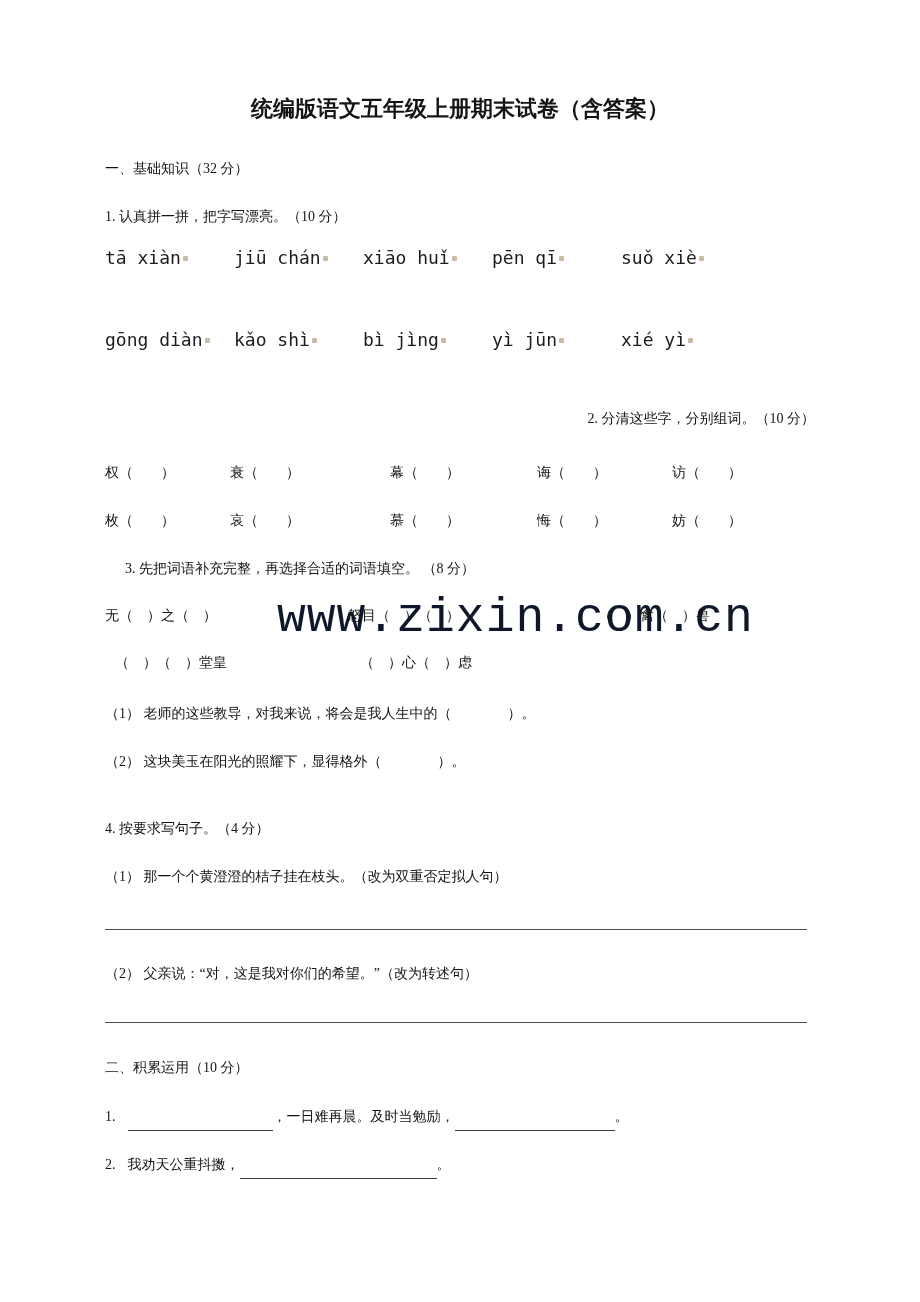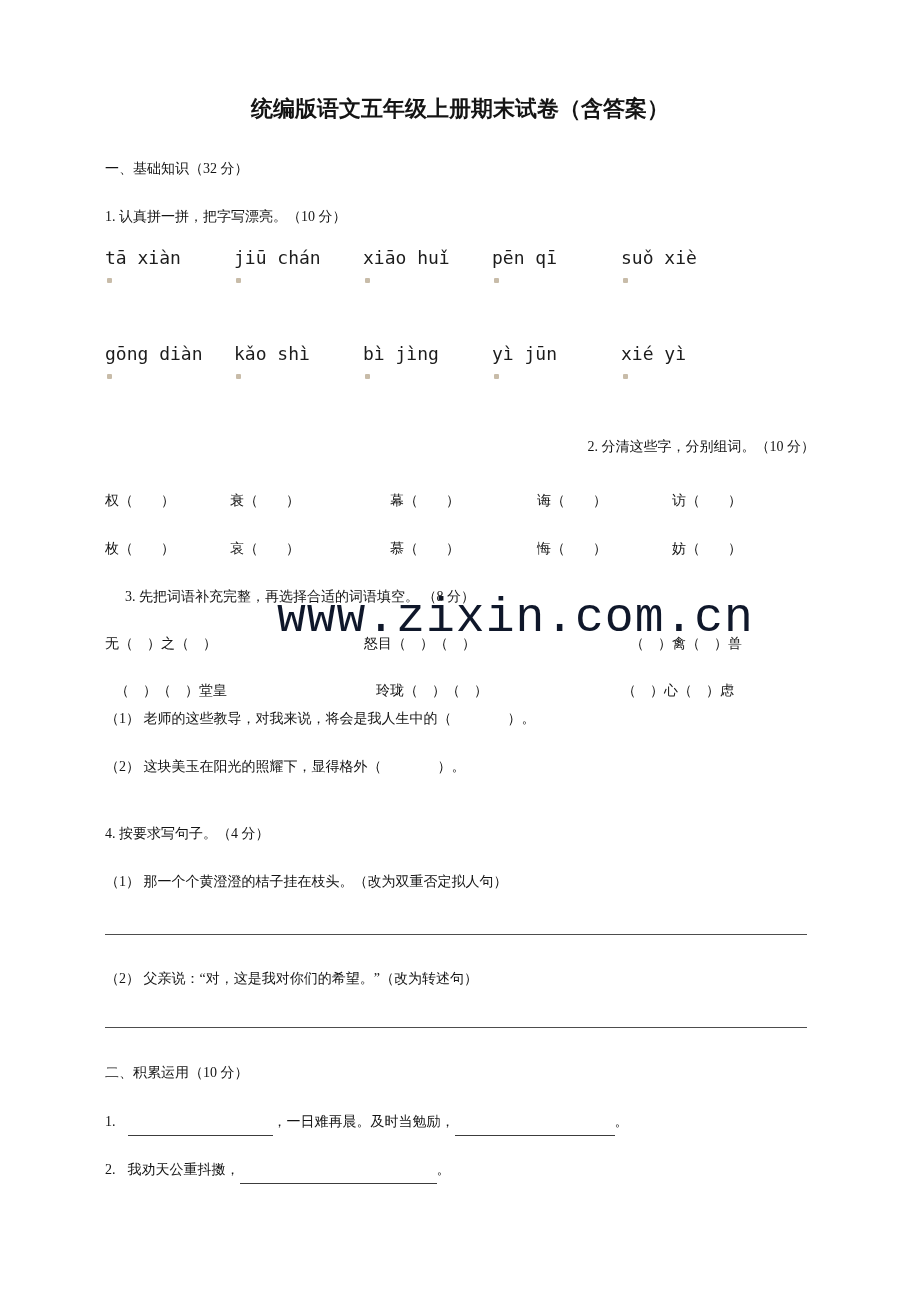--- a/index.html
+++ b/index.html
@@ -10,41 +10,41 @@
              font-family:Liberation Mono, monospace;
              font-size:48px;color:#0f172a;letter-spacing:1px;white-space:nowrap;}
   .content{position:relative;z-index:1;padding:94px 105px 0 105px;}
   .row{font-size:14px;line-height:28px;white-space:nowrap;}
   .title{font-family:"Liberation Sans","DejaVu Sans",sans-serif;
          font-weight:bold;font-size:22px;line-height:30px;text-align:center;margin-top:0;}
   .mt-s1head{margin-top:31px;}
   .mt-q1label{margin-top:20px;}
   .pinrow{display:flex;margin-top:16px;}
   .pinrow2{margin-top:60px;}
-  .pincell{width:129px;display:flex;flex-direction:column;align-items:flex-start;}
+  .pincell{width:129px;display:flex;flex-direction:row;align-items:flex-start;}
   .pincell:last-child{width:auto;}
   .py{font-family:"DejaVu Sans Mono","Liberation Mono",monospace;
       font-size:18px;line-height:22px;color:#1c1c1c;}
   .residue{display:block;width:5px;height:5px;margin-top:9px;margin-left:2px;
            background:#c8bca9;border-radius:1px;}
   .mt-q2label{margin-top:54px;text-align:right;}
   .q2row{display:flex;margin-top:26px;}
   .q2row.second{margin-top:20px;}
   .q2row span:nth-child(1){width:125px;}
   .q2row span:nth-child(2){width:160px;}
   .q2row span:nth-child(3){width:147px;}
   .q2row span:nth-child(4){width:135px;}
   .mt-q3label{margin-top:20px;margin-left:20px;}
-  .q3line{display:flex;margin-top:19px;gap:16px;}
+  .q3line{display:flex;margin-top:19px;}
   .q3line.second{padding-left:10px;}
   .q3line.first span:nth-child(1){width:243px;}
   .q3line.first span:nth-child(2){width:250px;}
   .q3line.second span:nth-child(1){width:245px;}
   .q3line.second span:nth-child(2){width:230px;}
-  .mt-q3sub1{}
+  .mt-q3sub1{margin-top:23px;}
   .mt-q3sub2{margin-top:20px;}
   .mt-q4label{margin-top:39px;}
   .mt-q4sub1{margin-top:20px;}
   .answer-line{width:702px;border-top:1.6px solid #4d4d4d;margin-top:38px;}
   .answer-line.second{margin-top:34px;}
   .mt-q4sub2{margin-top:30px;}
   .mt-s2head{margin-top:31px;}
   .mt-item1{margin-top:21px;}
   .mt-item2{margin-top:20px;}
   .num{margin-right:12px;}
@@ -135,21 +135,20 @@
     <div class="row mt-q3label">3. 先把词语补充完整，再选择合适的词语填空。 （8 分）</div>
 
     <div class="row q3line first">
       <span>无（　）之（　）</span>
       <span>怒目（　）（　）</span>
       <span>（　）禽（　）兽</span>
     </div>
 
     <div class="row q3line second">
       <span>（　）（　）堂皇</span>
-      <span>玲珑（　）（　）</span>
       <span>（　）心（　）虑</span>
     </div>
 
     <div class="row mt-q3sub1">（1） 老师的这些教导，对我来说，将会是我人生中的（　　　　）。</div>
     <div class="row mt-q3sub2">（2） 这块美玉在阳光的照耀下，显得格外（　　　　）。</div>
 
     <div class="row mt-q4label">4. 按要求写句子。（4 分）</div>
     <div class="row mt-q4sub1">（1） 那一个个黄澄澄的桔子挂在枝头。（改为双重否定拟人句）</div>
 
     <div class="answer-line"></div>

